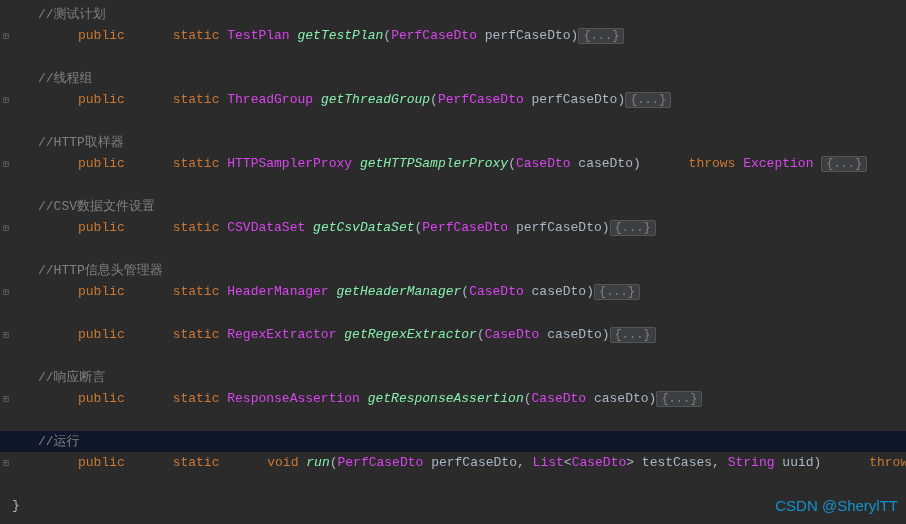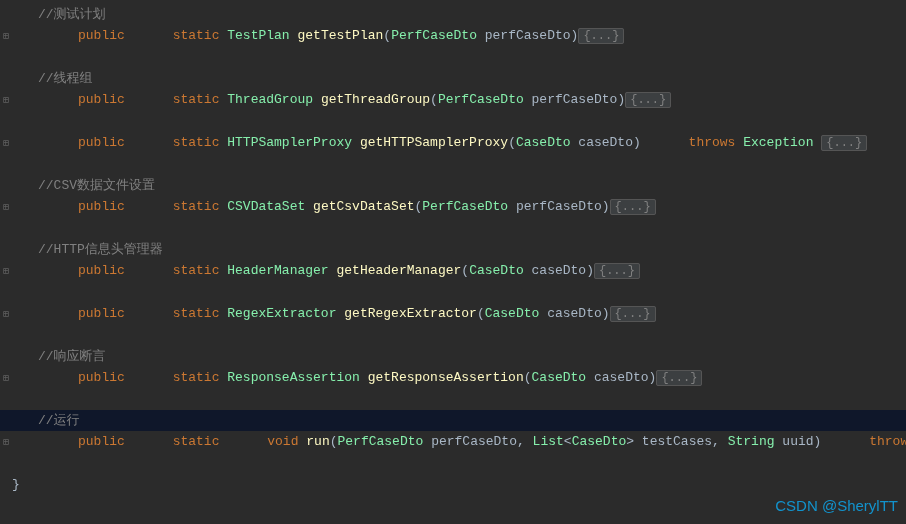--- a/index.html
+++ b/index.html
@@ -34,22 +34,22 @@
     }
     .code {
       white-space: pre;
       padding-left: 26px;
     }
     .highlighted {
       background: #0f172a;
     }
     .comment { color: #808080; }
     .keyword { color: #cc7832; margin-left: 40px; }
-    .type { color: #86efac; }
-    .method { color: #fef9c3; }
+    .type { color: #d946ef; }
+    .method { color: #86efac; font-style: italic; }
     .param { color: #a9b7c6; }
     .paren { color: #a9b7c6; }
     .folded {
       background: #3c3f41;
       color: #808080;
       padding: 0 4px;
       border-radius: 2px;
       border: 1px solid #555;
       font-size: 12px;
     }
@@ -92,20 +92,24 @@
   <div class="line">
     <span class="gutter">⊞</span>
     <span class="code"><span class="keyword">public</span> <span class="keyword">static</span> <span class="type">ThreadGroup</span> <span class="method">getThreadGroup</span><span class="paren">(</span><span class="type">PerfCaseDto</span> <span class="param">perfCaseDto</span><span class="paren">)</span><span class="folded">{...}</span></span>
   </div>
 
   <div class="line">
       <span class="gutter"></span>
       <span class="code"> </span>
     </div>
 
+  <div class="line">
+    <span class="gutter"></span>
+    <span class="code"><span class="comment">//HTTP取样器</span></span>
+  </div>
   <div class="line">
     <span class="gutter">⊞</span>
     <span class="code"><span class="keyword">public</span> <span class="keyword">static</span> <span class="type">HTTPSamplerProxy</span> <span class="method">getHTTPSamplerProxy</span><span class="paren">(</span><span class="type">CaseDto</span> <span class="param">caseDto</span><span class="paren">)</span> <span class="keyword">throws</span> <span class="type">Exception</span> <span class="folded">{...}</span></span>
   </div>
 
   <div class="line">
       <span class="gutter"></span>
       <span class="code"> </span>
     </div>
 

